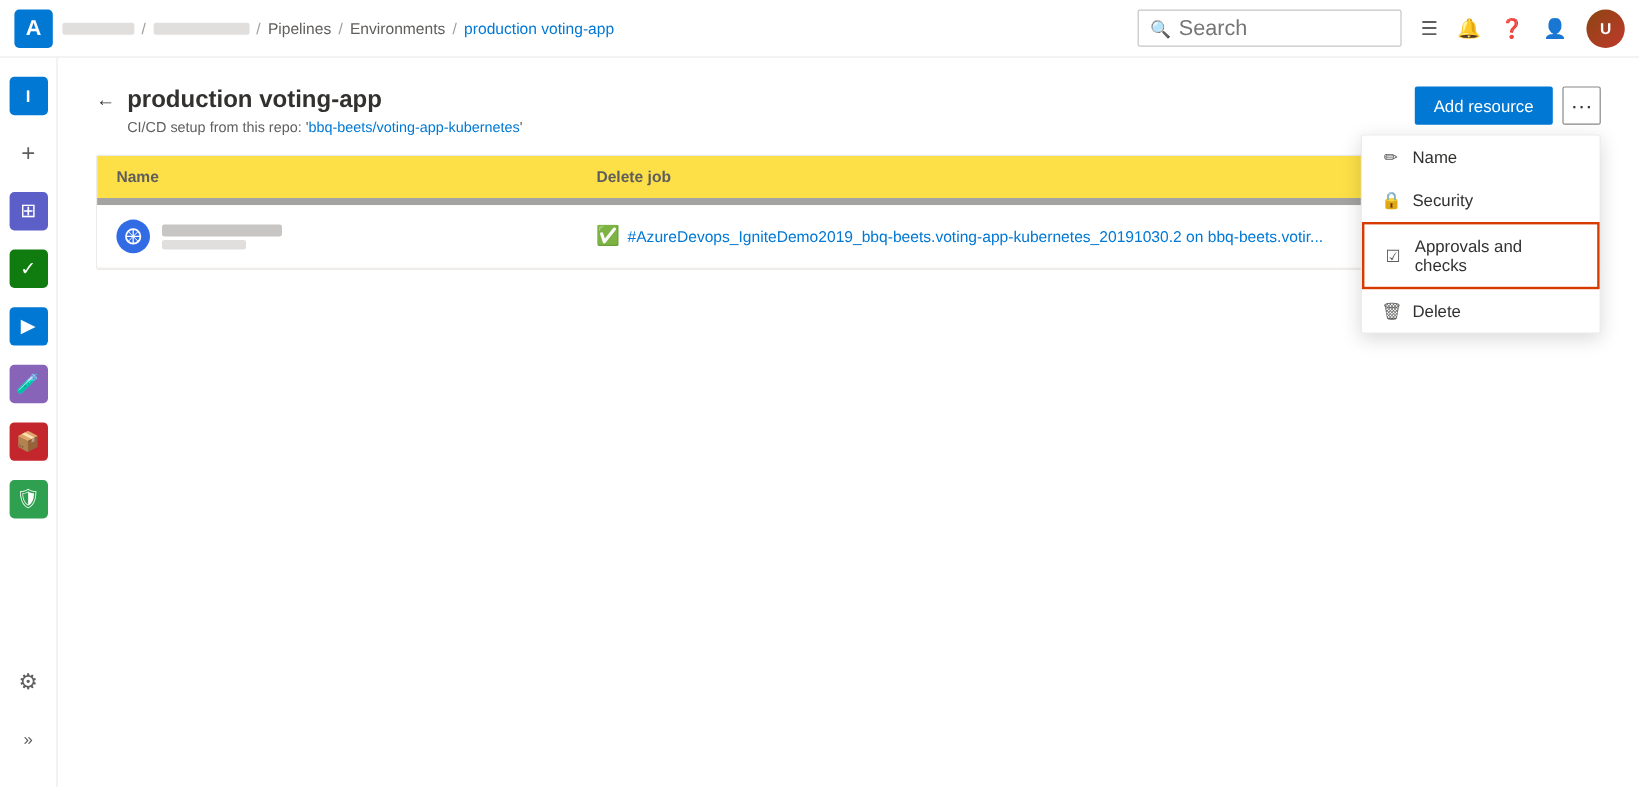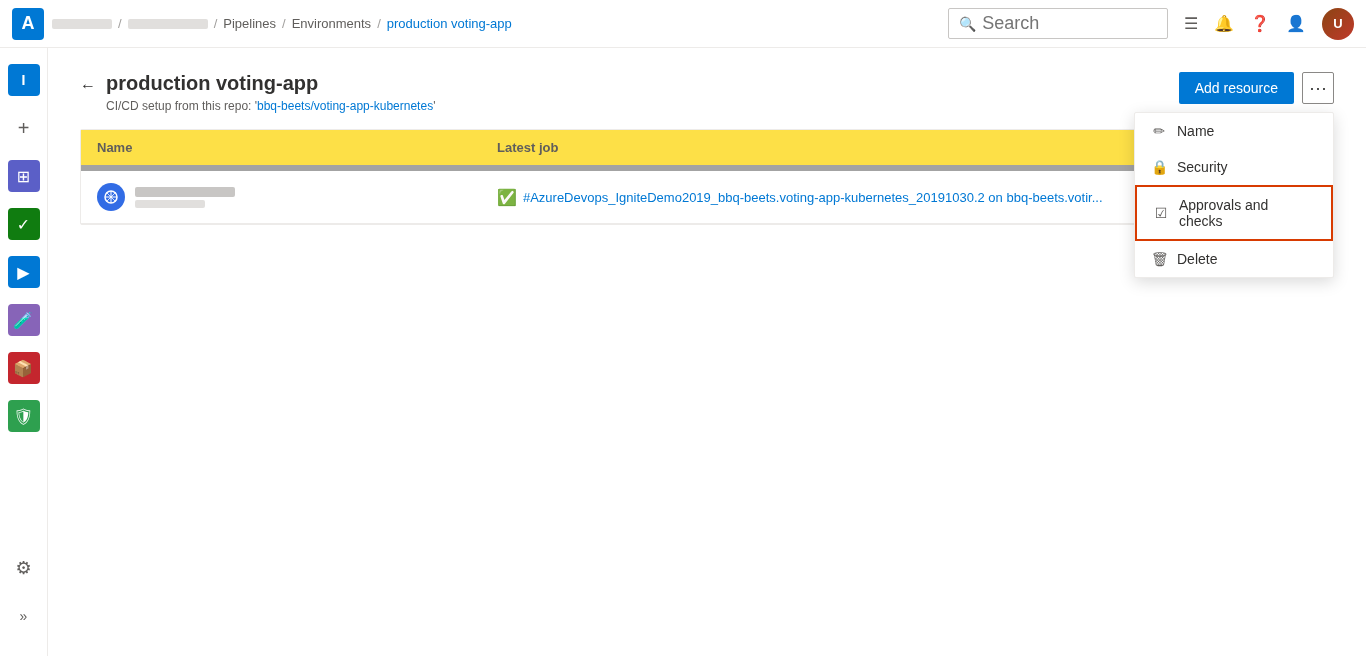--- a/index.html
+++ b/index.html
@@ -359,21 +359,21 @@
           <span>Delete</span>
         </div>
       </div>
     </div>
   </div>
 
 
   <div class="table-container">
     <div class="table-header">
       <div>Name</div>
-      <div>Latest job</div>
+      <div>Delete job</div>
     </div>
     <div class="table-row">
       <div class="resource-name">
         <div class="k8s-icon">
           <svg width="16" height="16" viewBox="0 0 16 16" fill="white">
             <circle cx="8" cy="8" r="6" fill="none" stroke="white" stroke-width="1.5"></circle>
             <line x1="8" y1="2" x2="8" y2="14" stroke="white" stroke-width="1"></line>
             <line x1="2" y1="8" x2="14" y2="8" stroke="white" stroke-width="1"></line>
             <line x1="3.5" y1="3.5" x2="12.5" y2="12.5" stroke="white" stroke-width="0.8"></line>
             <line x1="12.5" y1="3.5" x2="3.5" y2="12.5" stroke="white" stroke-width="0.8"></line>

